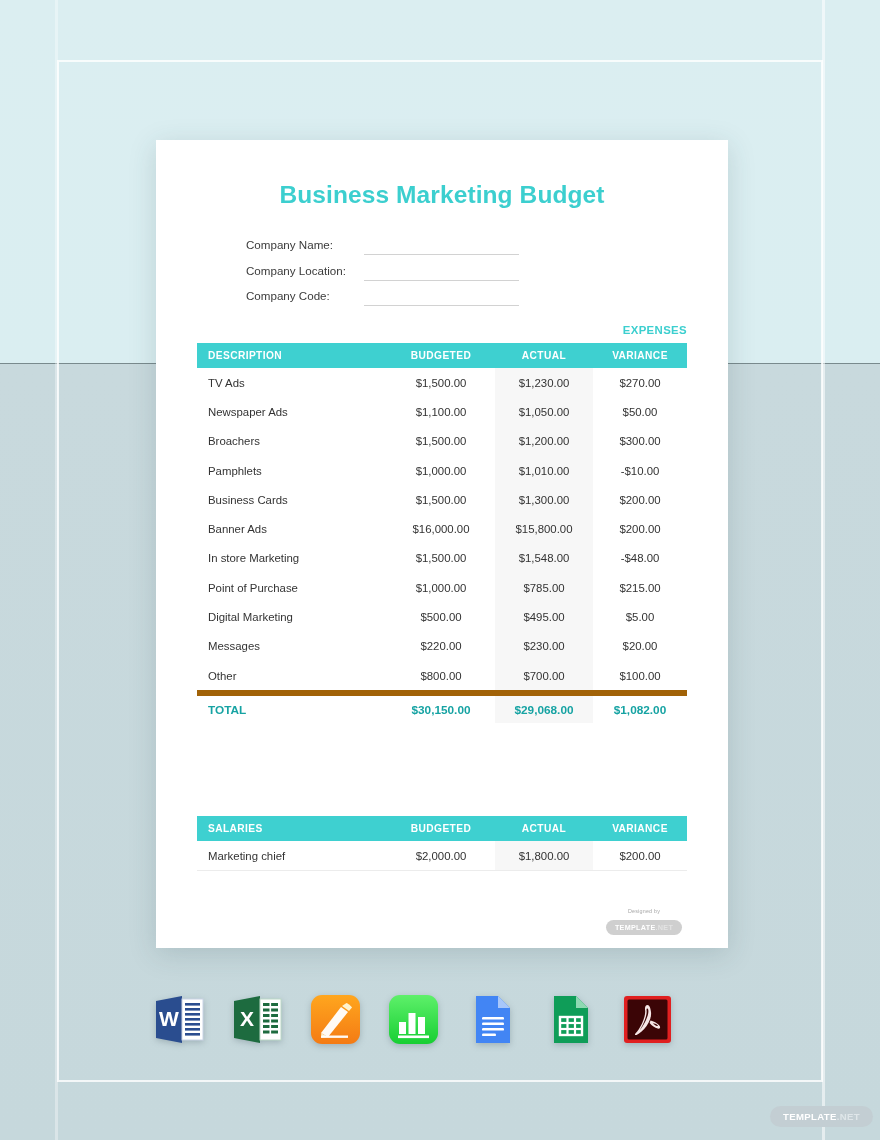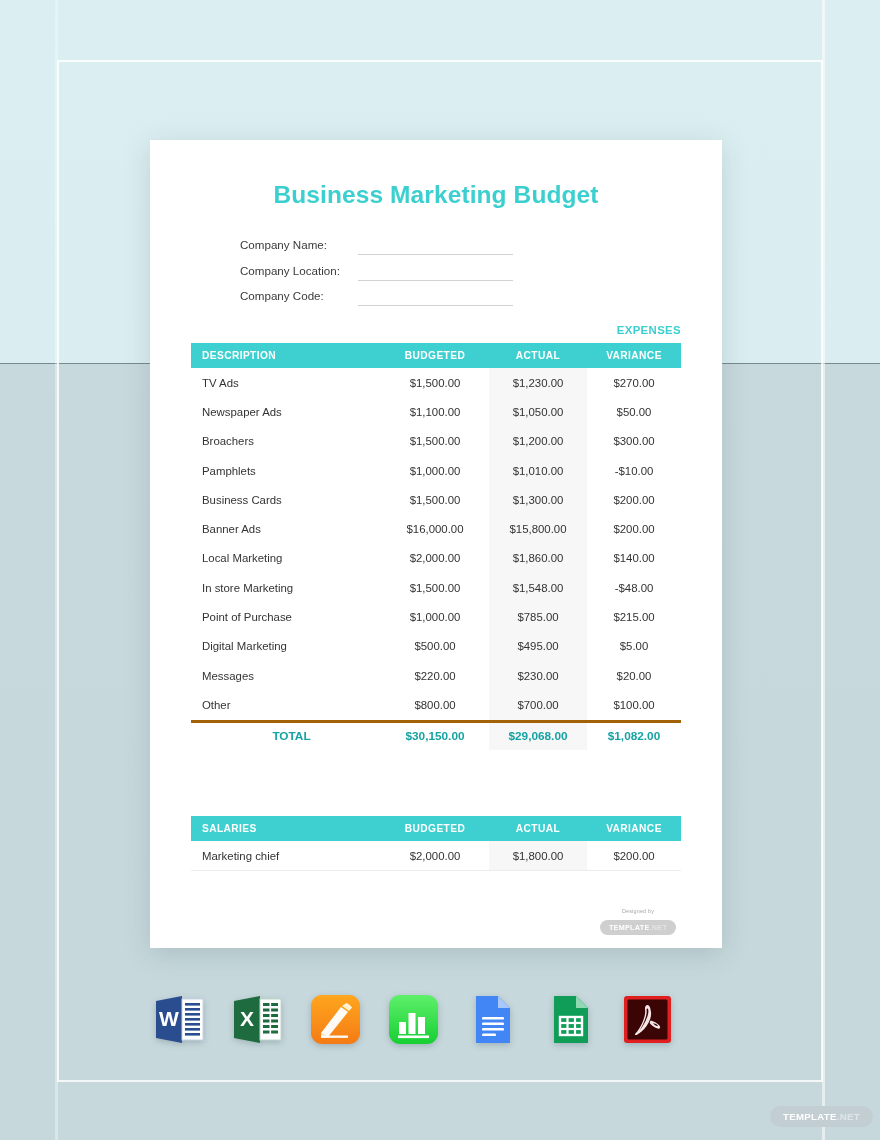--- a/index.html
+++ b/index.html
@@ -52,21 +52,21 @@
     top: 60px;
     width: 766px;
     height: 1022px;
     border: 2px solid rgba(255,255,255,.8);
     box-sizing: border-box;
   }
 
   
   #page {
     position: absolute;
-    left: 150px;
+    left: 156px;
     top: 140px;
     width: 572px;
     height: 808px;
     background: #ffffff;
     box-shadow: 0 6px 26px rgba(40,70,80,.17);
   }
 
   #doc-title {
     position: absolute;
     left: 0;
@@ -165,23 +165,22 @@
     padding-left: 11px;
   }
   .budget-table tbody td.t-num { text-align: center; }
   .budget-table tbody td.t-act {
     background: #f7f7f7;
   }
   .budget-table tbody tr.total-row td {
     color: #16a3a3;
     font-weight: bold;
     font-size: 11.8px;
-    border-top: 3px solid #a16207;
+    border-top: 6px solid #a16207;
     height: 27px;
-    text-align: center;
   }
   .budget-table tbody tr.total-row td.t-act { background: #f7f7f7; }
   .budget-table tbody tr.last-row td { border-bottom: 1px solid #ececec; }
 
   
   #designed-by {
     position: absolute;
     left: 446px;
     top: 768px;
     width: 84px;
@@ -316,26 +315,20 @@
           <td class="t-desc">Business Cards</td>
           <td class="t-num">$1,500.00</td>
           <td class="t-num t-act">$1,300.00</td>
           <td class="t-num">$200.00</td>
         </tr>
         <tr>
           <td class="t-desc">Banner Ads</td>
           <td class="t-num">$16,000.00</td>
           <td class="t-num t-act">$15,800.00</td>
           <td class="t-num">$200.00</td>
-        </tr>
-        <tr>
-          <td class="t-desc">Local Marketing</td>
-          <td class="t-num">$2,000.00</td>
-          <td class="t-num t-act">$1,860.00</td>
-          <td class="t-num">$140.00</td>
         </tr>
         <tr>
           <td class="t-desc">In store Marketing</td>
           <td class="t-num">$1,500.00</td>
           <td class="t-num t-act">$1,548.00</td>
           <td class="t-num">-$48.00</td>
         </tr>
         <tr>
           <td class="t-desc">Point of Purchase</td>
           <td class="t-num">$1,000.00</td>

